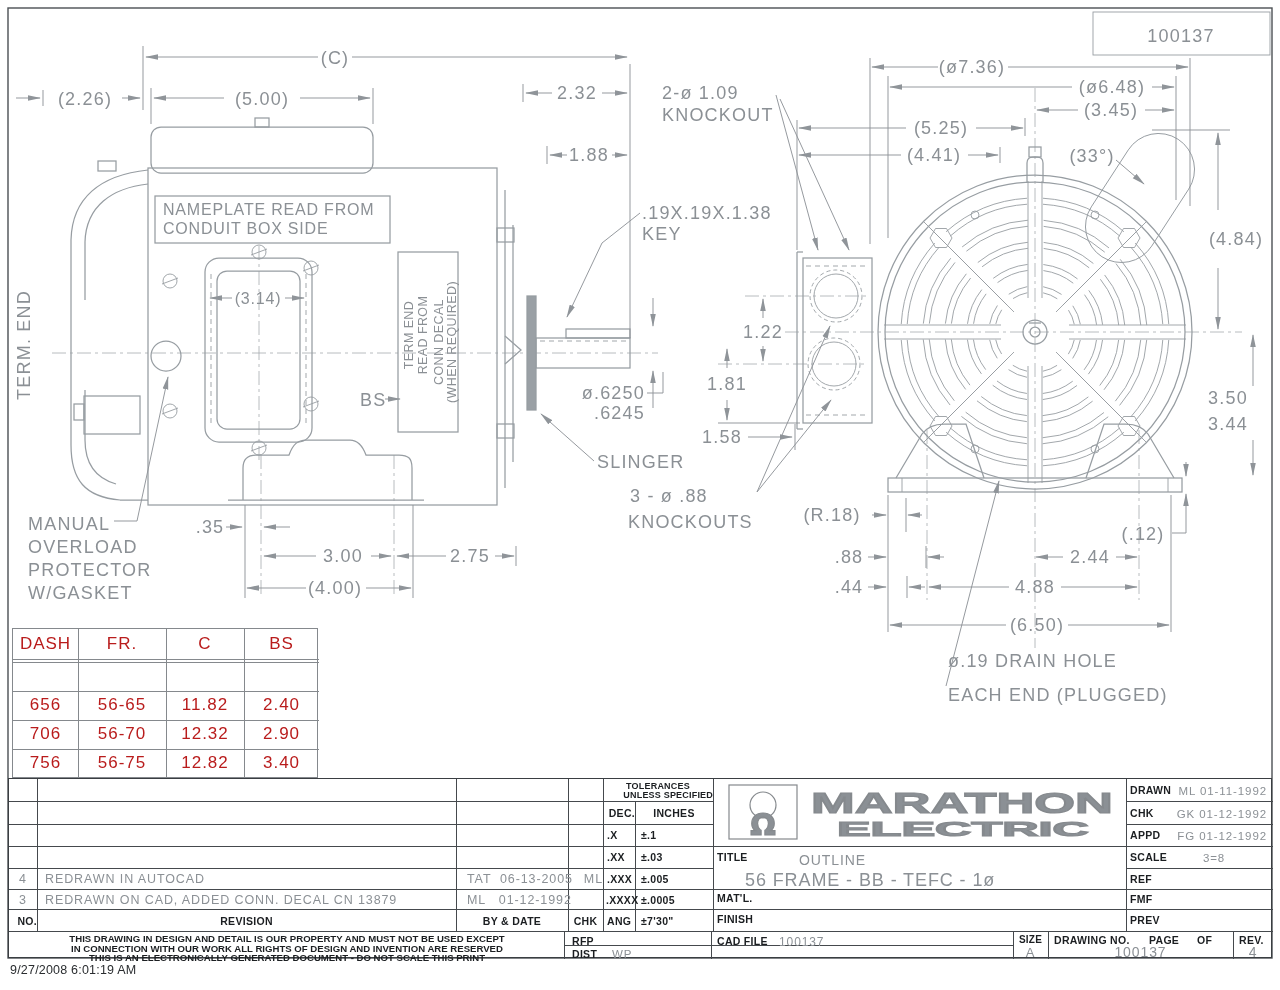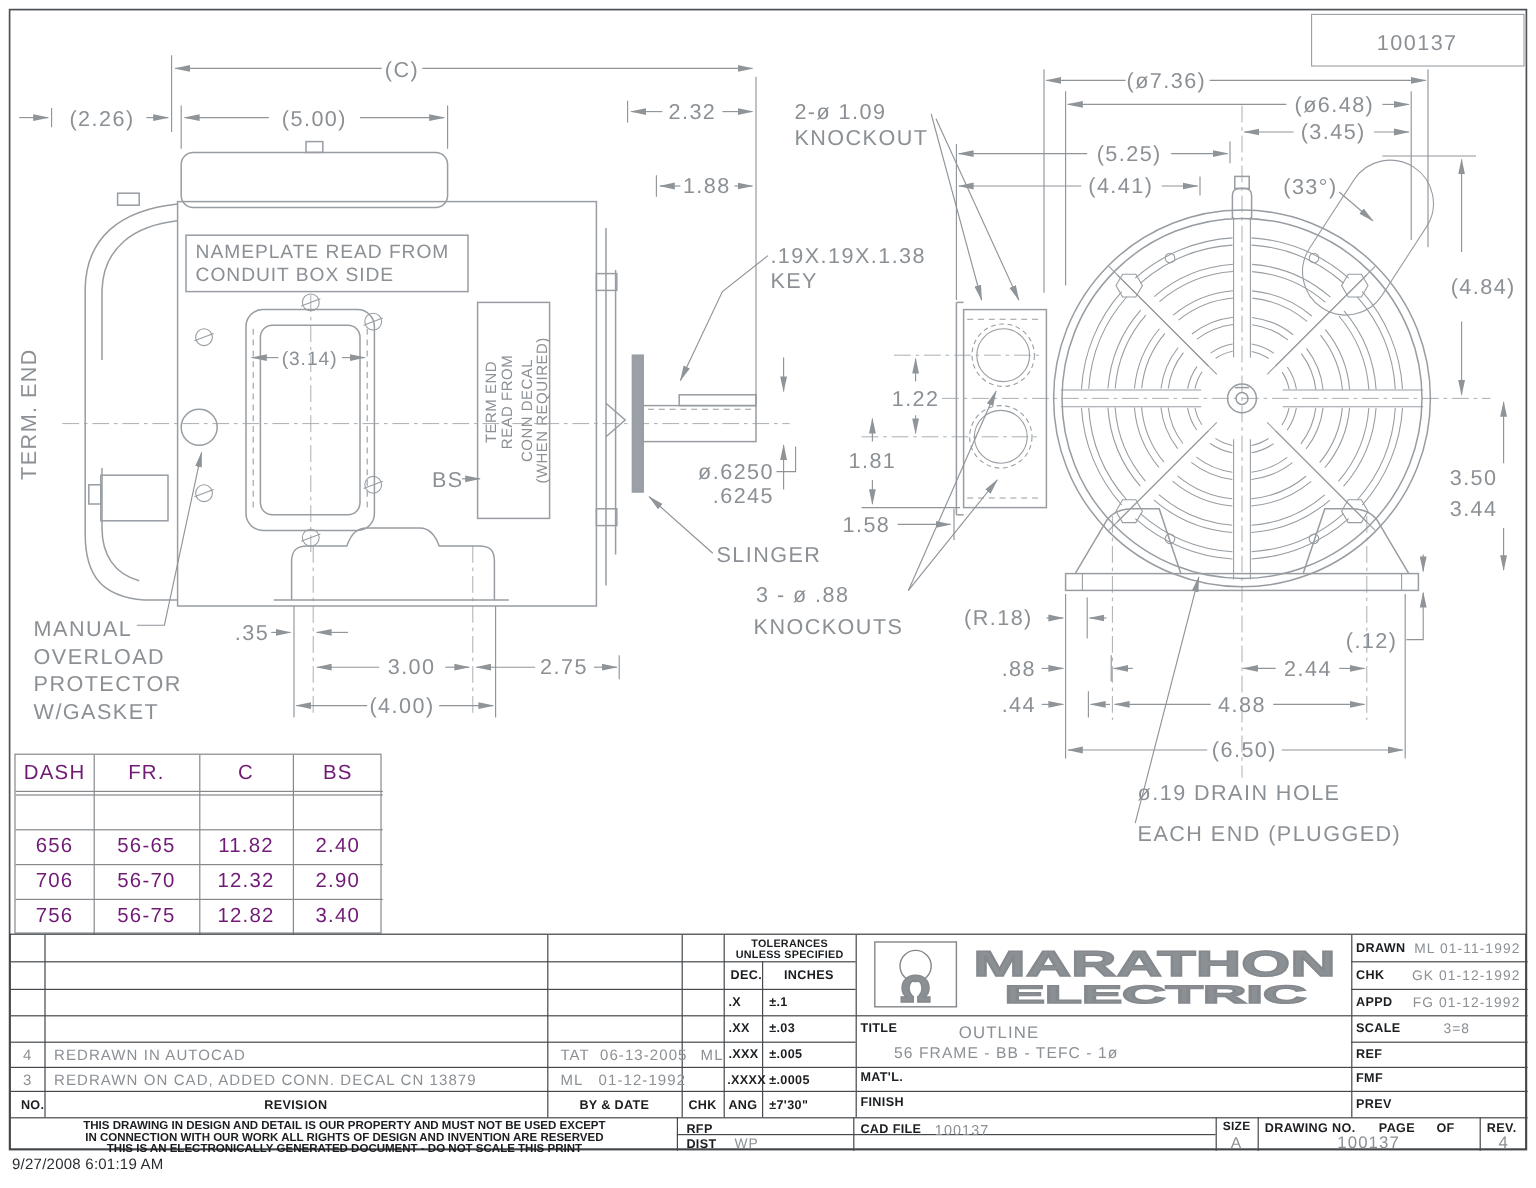--- a/index.html
+++ b/index.html
@@ -20,21 +20,21 @@
   .frame{stroke:#4c5054;fill:none;stroke-width:1.4;}
   
   #tb{position:absolute;left:8px;top:778px;width:1264px;height:180px;border:1px solid #3a3e42;box-sizing:border-box;}
   .ln{position:absolute;background:#45494d;}
   .lbl{position:absolute;font-weight:700;font-size:10.5px;color:#1b1e21;letter-spacing:0.3px;white-space:pre;}
   .lbl9{position:absolute;font-weight:700;font-size:9px;color:#1b1e21;letter-spacing:0.2px;white-space:pre;}
   .val{position:absolute;font-size:12.5px;color:#8b9095;letter-spacing:0.9px;white-space:pre;}
   .disc{position:absolute;font-weight:700;font-size:9.6px;color:#1b1e21;text-align:center;line-height:9.4px;}
   
   #dash-table{position:absolute;left:12px;top:628px;width:306px;height:150px;border:1px solid #85898d;box-sizing:border-box;}
-  .dtx{position:absolute;font-size:17px;color:#701a75;letter-spacing:1px;text-align:center;}
+  .dtx{position:absolute;font-size:17px;color:#b91c1c;letter-spacing:1px;text-align:center;}
 </style>
 </head>
 <body>
 
 <div id="page">
 
 <svg width="1280" height="990" viewBox="0 0 1280 990">
   <defs>
     <marker id="ar" orient="auto" markerWidth="14" markerHeight="7" refX="13" refY="3.5">
       <path d="M0,0.5 L14,3.5 L0,6.5 z" fill="#8f9499"></path>
@@ -417,21 +417,21 @@
   <div class="val" style="left:0;top:114px;width:28px;text-align:center">3</div>
   <div class="val" style="left:36px;top:114px">REDRAWN ON CAD, ADDED CONN. DECAL CN 13879</div>
   <div class="val" style="left:458px;top:114px">ML   01-12-1992</div>
   <div class="val" style="left:559px;top:114px;width:35px;text-align:center"></div>
   <div class="lbl" style="left:0;top:136px;width:28px;text-align:right">NO.</div>
   <div class="lbl" style="left:28px;top:136px;width:419px;text-align:center">REVISION</div>
   <div class="lbl" style="left:447px;top:136px;width:112px;text-align:center">BY &amp; DATE</div>
   <div class="lbl" style="left:559px;top:136px;width:35px;text-align:center">CHK</div>
 
   <div class="lbl9" style="left:594px;top:2px;width:110px;text-align:center">TOLERANCES</div>
-  <div class="lbl9" style="left:594px;top:11px;width:110px;text-align:center">UNLESS SPECIFIED</div>
+  <div class="lbl9" style="left:594px;top:11px;width:110px;text-align:right">UNLESS SPECIFIED</div>
   <div class="lbl" style="left:594px;top:28px;width:32px;text-align:right">DEC.</div>
   <div class="lbl" style="left:626px;top:28px;width:78px;text-align:center">INCHES</div>
   <div class="lbl" style="left:598px;top:50px">.X</div>
   <div class="lbl" style="left:632px;top:50px">±.1</div>
   <div class="lbl" style="left:598px;top:72px">.XX</div>
   <div class="lbl" style="left:632px;top:72px">±.03</div>
   <div class="lbl" style="left:598px;top:94px">.XXX</div>
   <div class="lbl" style="left:632px;top:94px">±.005</div>
   <div class="lbl" style="left:597px;top:115px">.XXXX</div>
   <div class="lbl" style="left:632px;top:115px">±.0005</div>
@@ -443,21 +443,21 @@
       <rect x="14" y="5" width="68" height="54"></rect>
       <circle cx="48" cy="25" r="13"></circle>
       <text x="48" y="55" text-anchor="middle" style="font:700 30px 'DejaVu Sans',sans-serif;letter-spacing:0">Ω</text>
       <text x="96" y="33" textLength="302" lengthAdjust="spacingAndGlyphs" style="font:700 30px 'Liberation Sans',sans-serif">MARATHON</text>
       <text x="122" y="56" textLength="252" lengthAdjust="spacingAndGlyphs" style="font:700 21px 'Liberation Sans',sans-serif">ELECTRIC</text>
     </g>
   </svg>
 
   <div class="lbl" style="left:708px;top:72px">TITLE</div>
   <div class="val" style="left:790px;top:73px;font-size:14px">OUTLINE</div>
-  <div class="val" style="left:736px;top:91px;font-size:13px">56 FRAME - BB - TEFC - 1ø</div>
+  <div class="val" style="left:736px;top:91px;font-size:18px">56 FRAME - BB - TEFC - 1ø</div>
   <div class="lbl" style="left:708px;top:113px">MAT'L.</div>
   <div class="lbl" style="left:708px;top:134px">FINISH</div>
 
   <div class="lbl" style="left:1121px;top:5px">DRAWN</div>
   <div class="val" style="left:1150px;top:6px;width:108px;text-align:right;font-size:11.5px">ML 01-11-1992</div>
   <div class="lbl" style="left:1121px;top:28px">CHK</div>
   <div class="val" style="left:1150px;top:29px;width:108px;text-align:right;font-size:11.5px">GK 01-12-1992</div>
   <div class="lbl" style="left:1121px;top:50px">APPD</div>
   <div class="val" style="left:1150px;top:51px;width:108px;text-align:right;font-size:11.5px">FG 01-12-1992</div>
   <div class="lbl" style="left:1121px;top:72px">SCALE</div>

